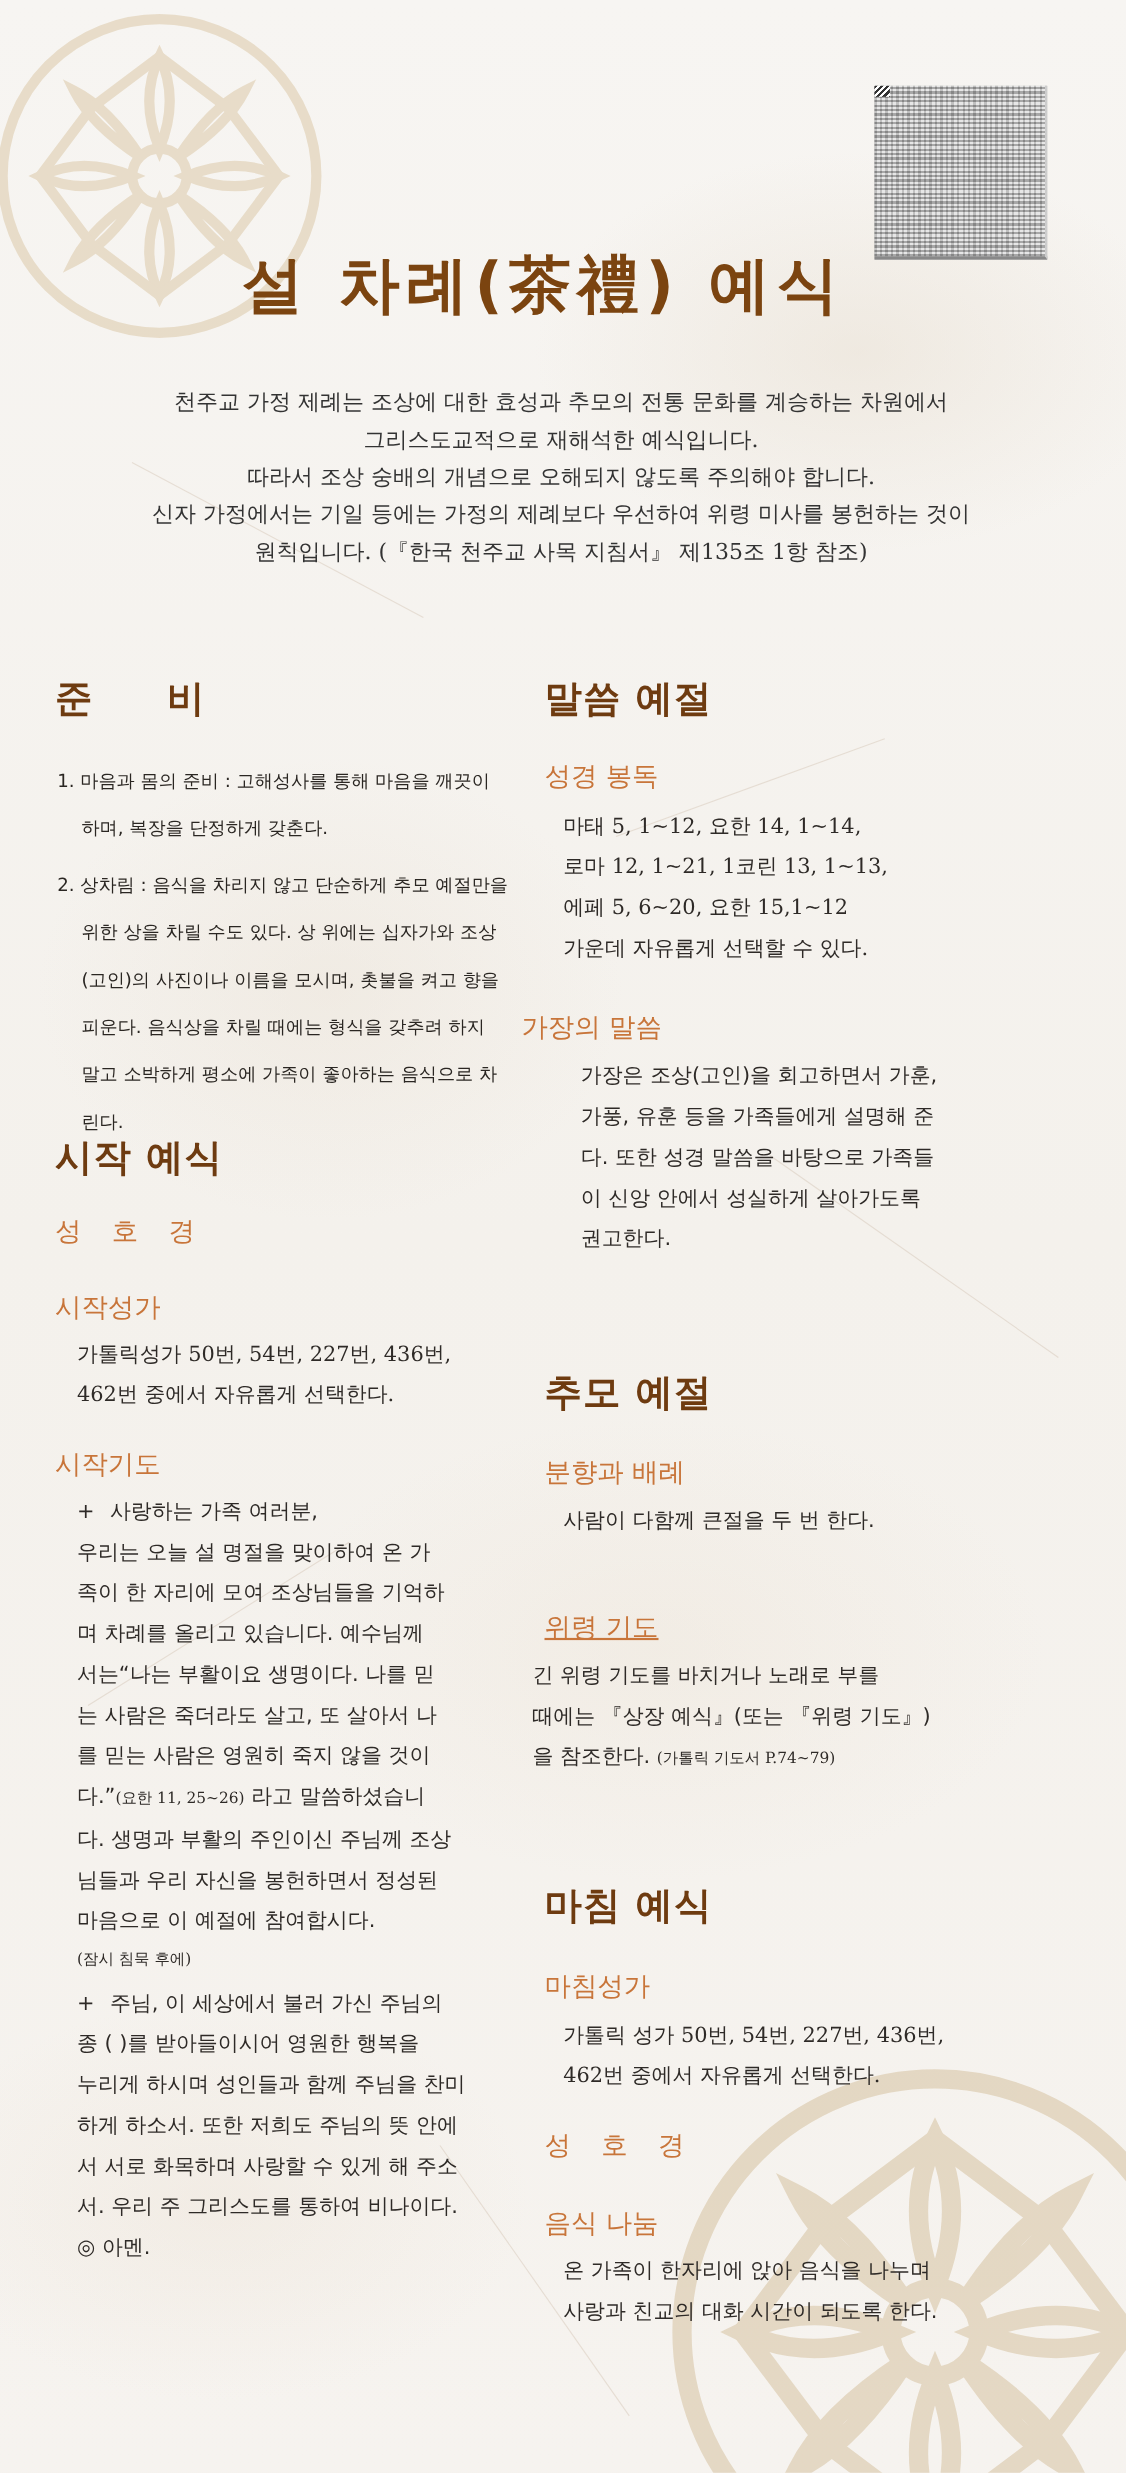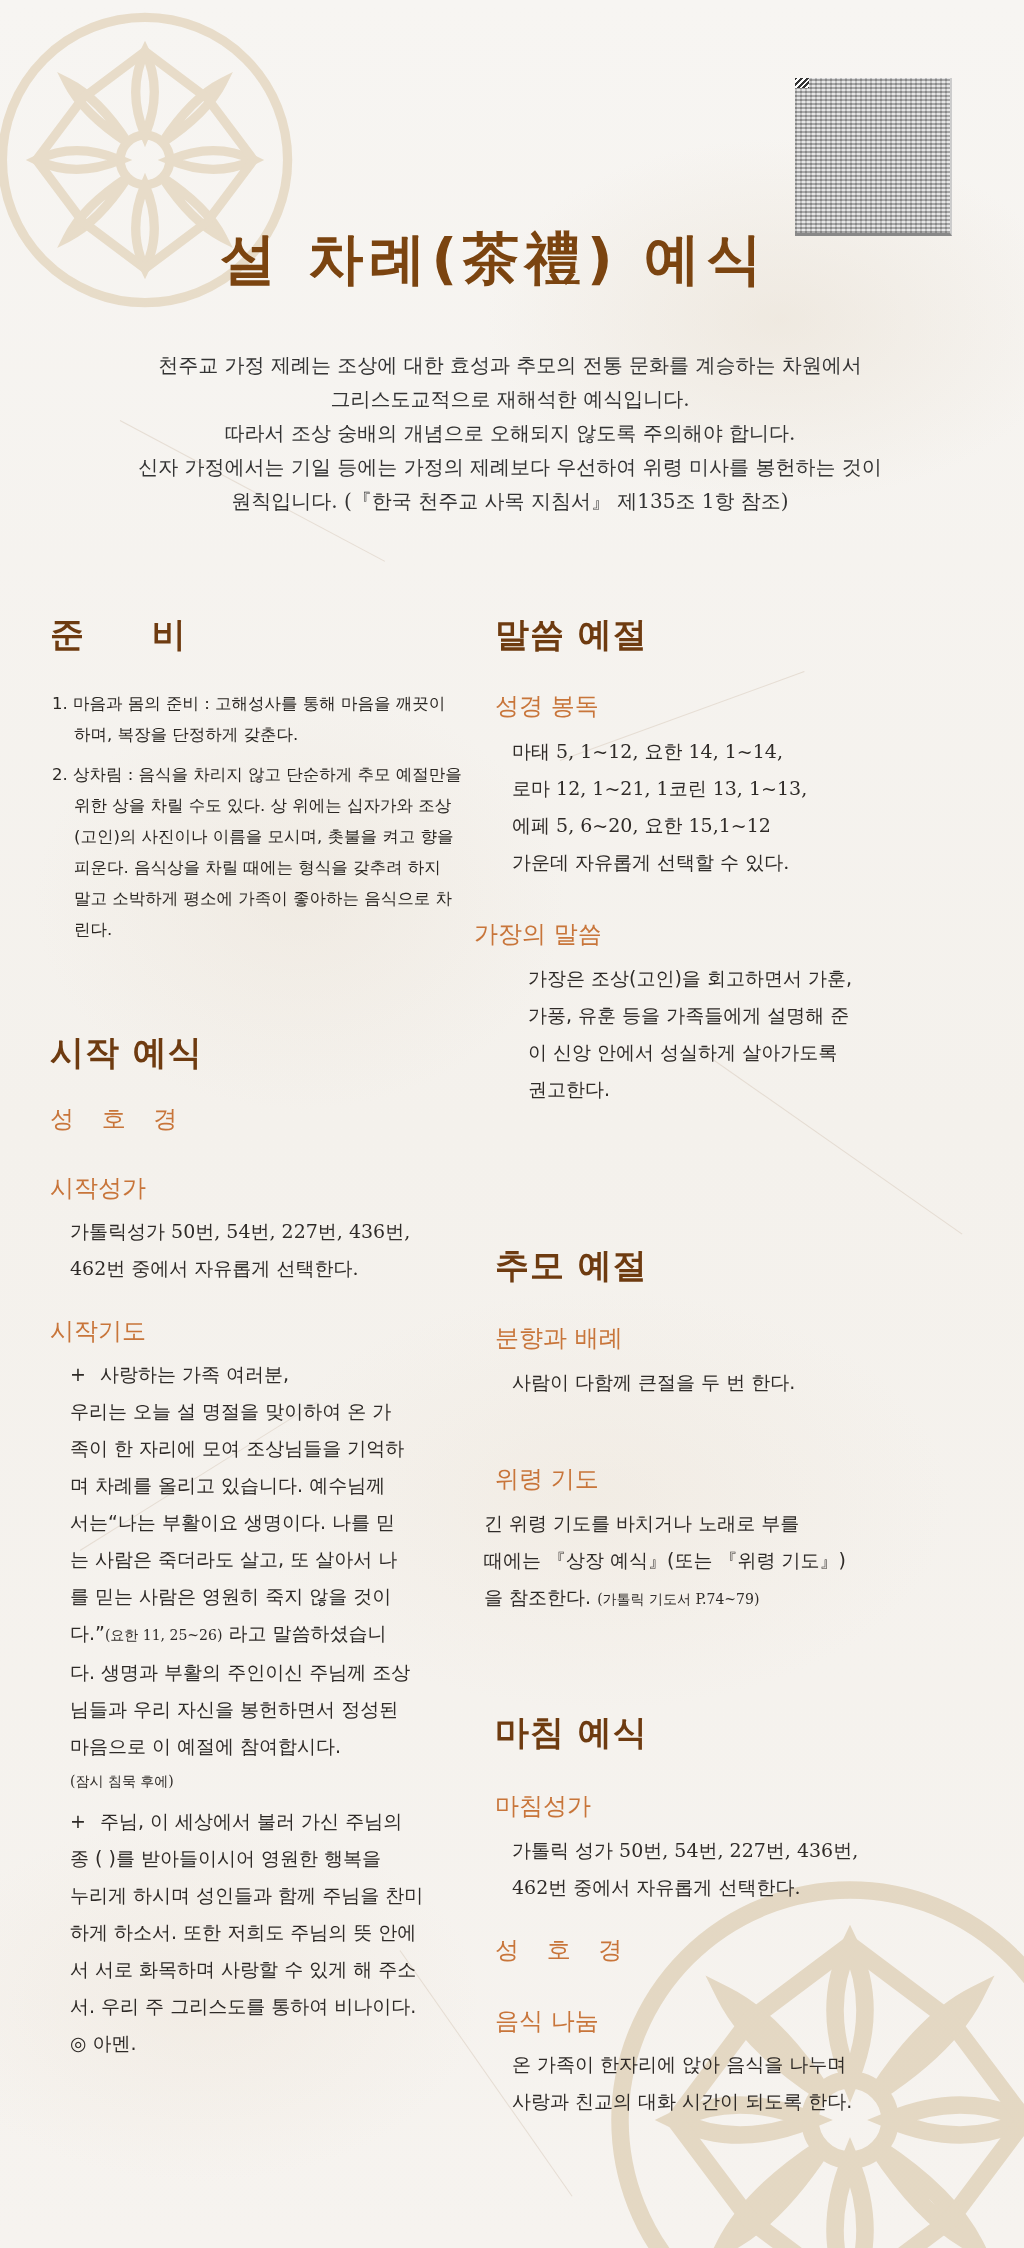--- a/index.html
+++ b/index.html
@@ -59,21 +59,21 @@
     .h-sub {
       position: absolute; font-size: 24px; color: #c8753a; white-space: nowrap; text-align: center;
     }
     .h-sub.spaced { letter-spacing: 10px; }
     .body-text {
       position: absolute; font-size: 19px; line-height: 37px; color: #2e2a27;
       font-family: "DejaVu Serif", serif;
     }
     .body-text p { margin: 0; }
     .sans { font-family: "DejaVu Sans", sans-serif; }
-    .prep-list { font-size: 16.5px; line-height: 31px; font-family: "DejaVu Sans", sans-serif; color: #2a2622; }
+    .prep-list { font-size: 16.5px; line-height: 43px; font-family: "DejaVu Sans", sans-serif; color: #2a2622; }
     .prep-list .item { padding-left: 22px; text-indent: -22px; margin-bottom: 9px; }
     .small { font-size: 14px; }
   </style>
 </head>
 <body>
 
 <div class="paper"></div>
 
 <div class="fiber" style="left:120px;top:420px;width:300px;transform:rotate(28deg)"></div>
 <div class="fiber" style="left:560px;top:760px;width:260px;transform:rotate(-20deg)"></div>
@@ -173,32 +173,33 @@
   <p>마태 5, 1~12, 요한 14, 1~14,</p>
   <p>로마 12, 1~21, 1코린 13, 1~13,</p>
   <p>에페 5, 6~20, 요한 15,1~12</p>
   <p>가운데 자유롭게 선택할 수 있다.</p>
 </div>
 
 <div class="h-sub" style="left:474px;top:918px;">가장의 말씀</div>
 <div class="body-text sans" style="left:528px;top:960px;width:410px;">
   <p>가장은 조상(고인)을 회고하면서 가훈,</p>
   <p>가풍, 유훈 등을 가족들에게 설명해 준</p>
+  <p>다. 또한 성경 말씀을 바탕으로 가족들</p>
   <p>이 신앙 안에서 성실하게 살아가도록</p>
   <p>권고한다.</p>
 </div>
 
 <div class="h-main" style="left:495px;top:1243px;">추모 예절</div>
 
 <div class="h-sub" style="left:495px;top:1322px;">분향과 배례</div>
 <div class="body-text sans" style="left:512px;top:1364px;width:410px;">
   <p>사람이 다함께 큰절을 두 번 한다.</p>
 </div>
 
-<div class="h-sub" style="left:495px;top:1463px;">위령 기도</div>
+<div class="h-sub" style="left:495px;top:1463px;text-decoration:underline;">위령 기도</div>
 <div class="body-text sans" style="left:484px;top:1505px;width:410px;">
   <p>긴 위령 기도를 바치거나 노래로 부를</p>
   <p>때에는 『상장 예식』(또는 『위령 기도』)</p>
   <p><span>을 참조한다.</span> <span class="small" style="font-family:'DejaVu Serif',serif;">(가톨릭 기도서 P.74~79)</span></p>
 </div>
 
 <div class="h-main" style="left:495px;top:1710px;">마침 예식</div>
 
 <div class="h-sub" style="left:495px;top:1790px;">마침성가</div>
 <div class="body-text" style="left:512px;top:1832px;width:420px;">

